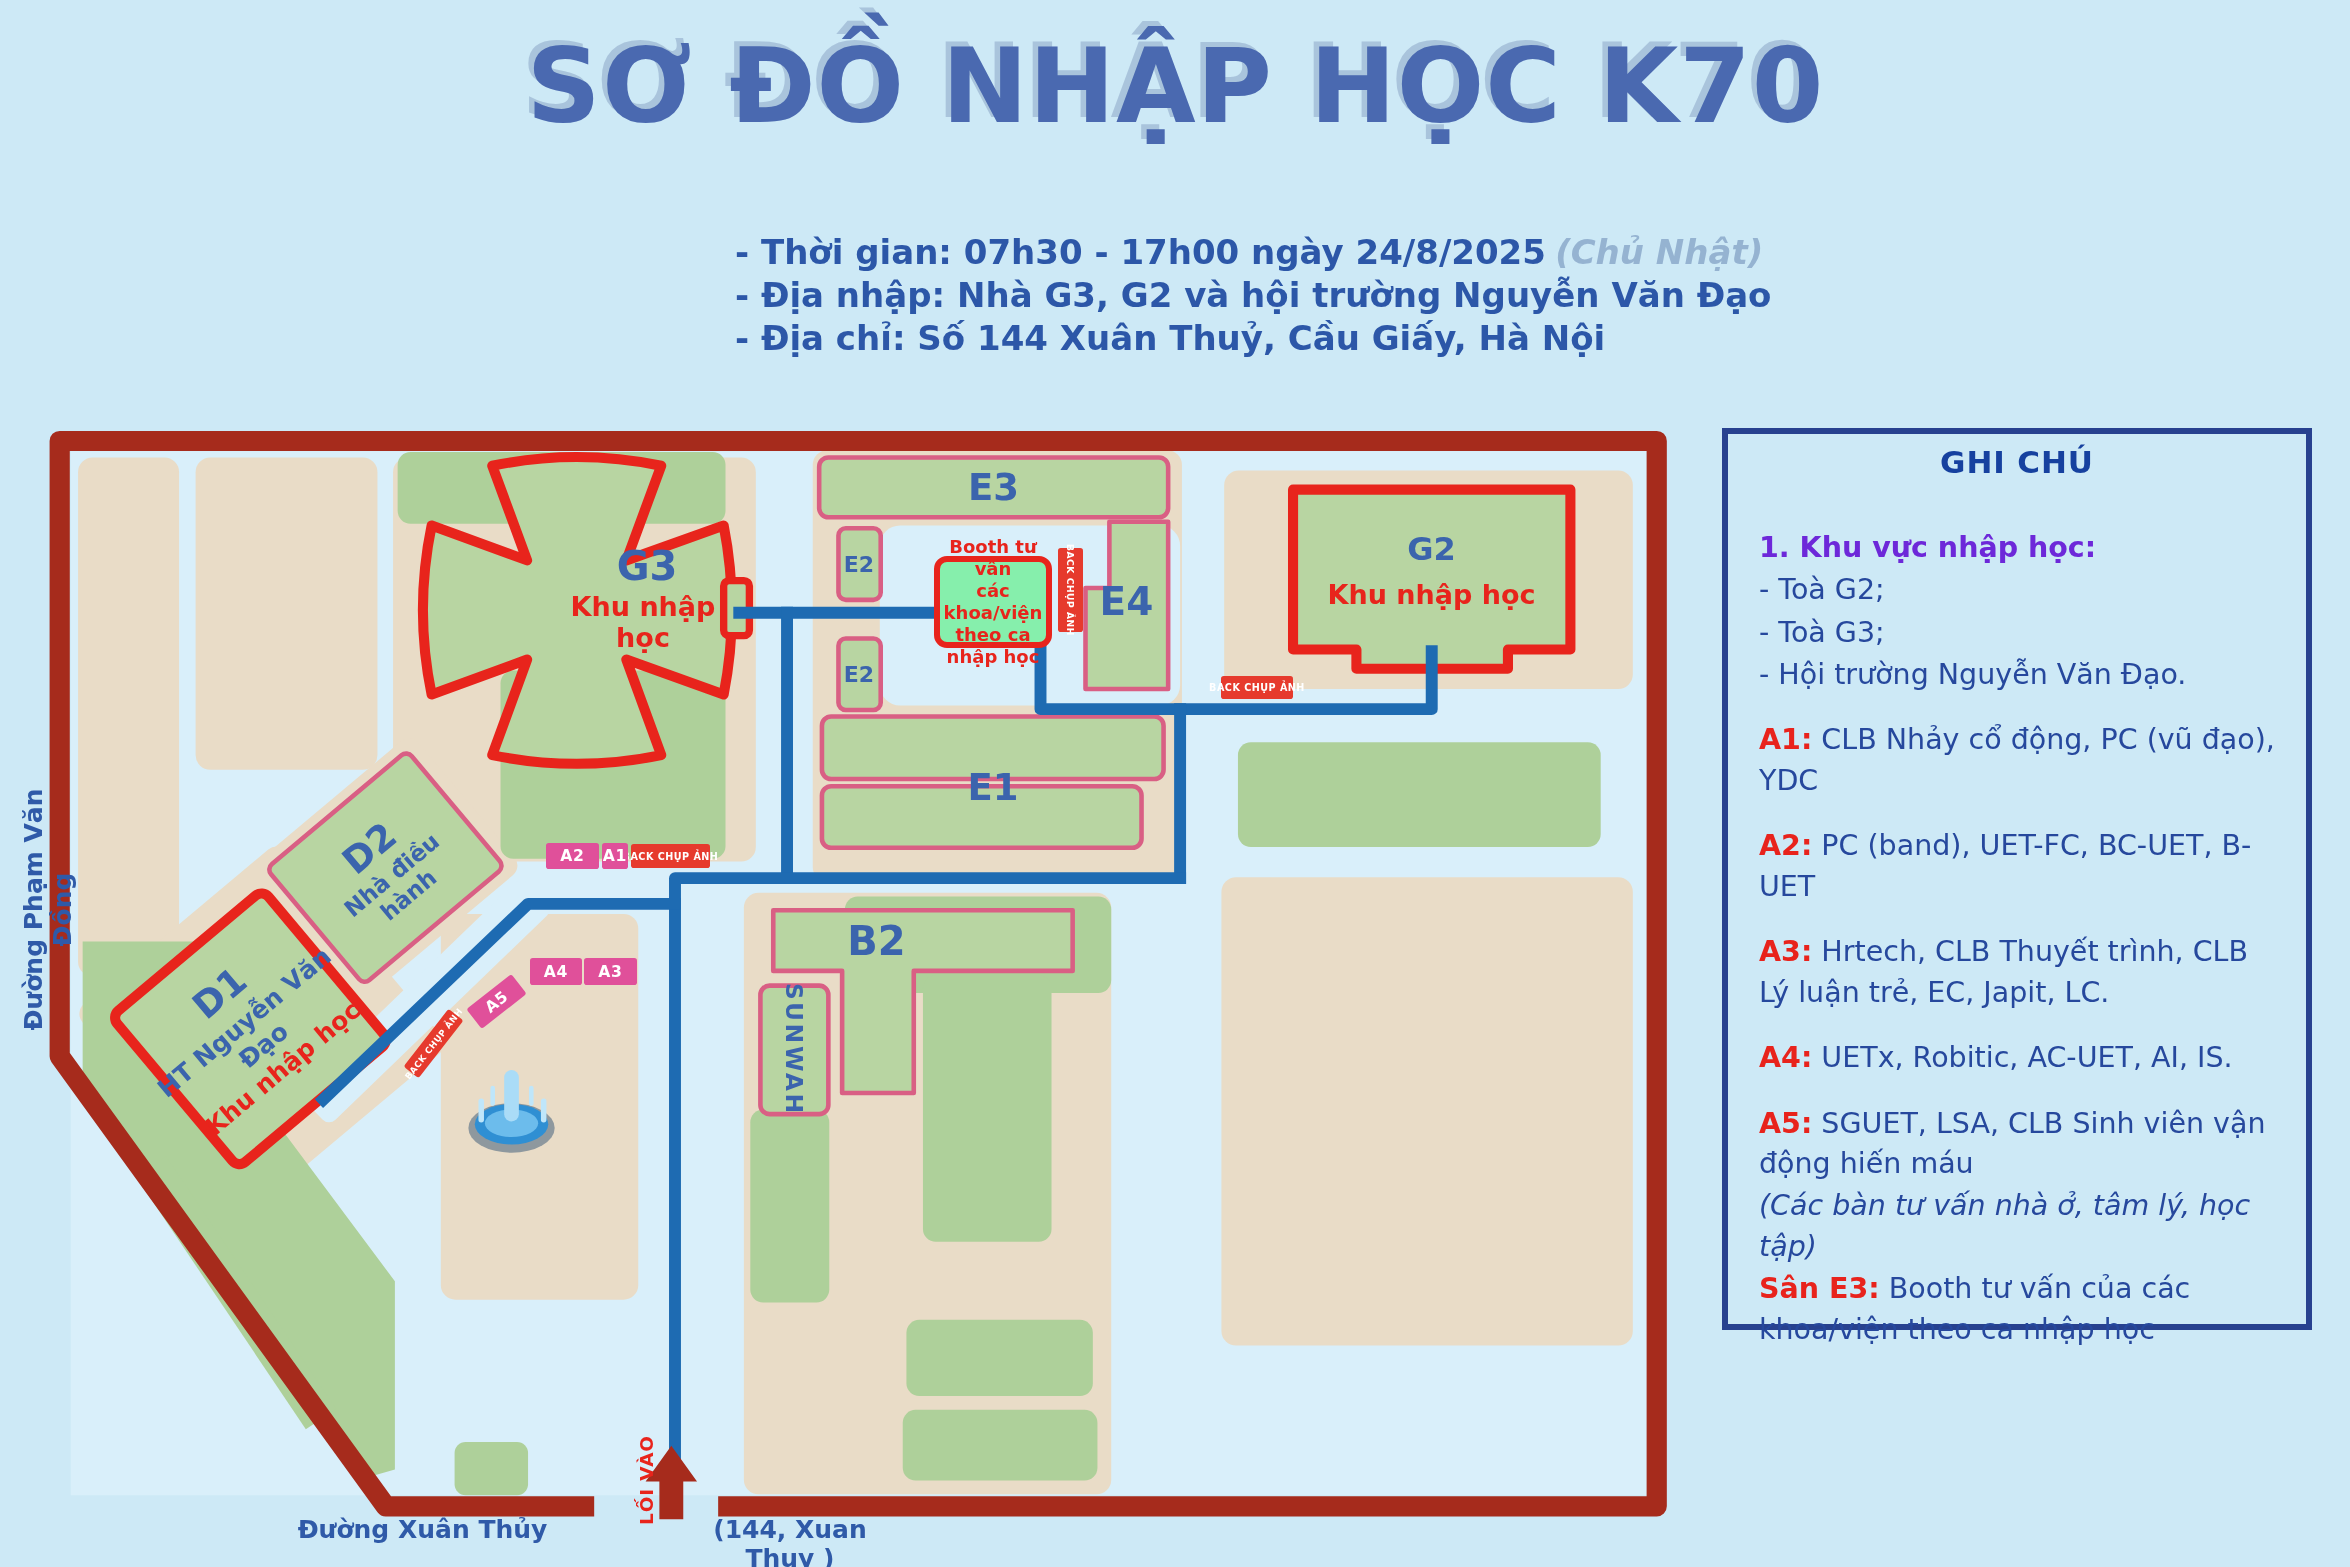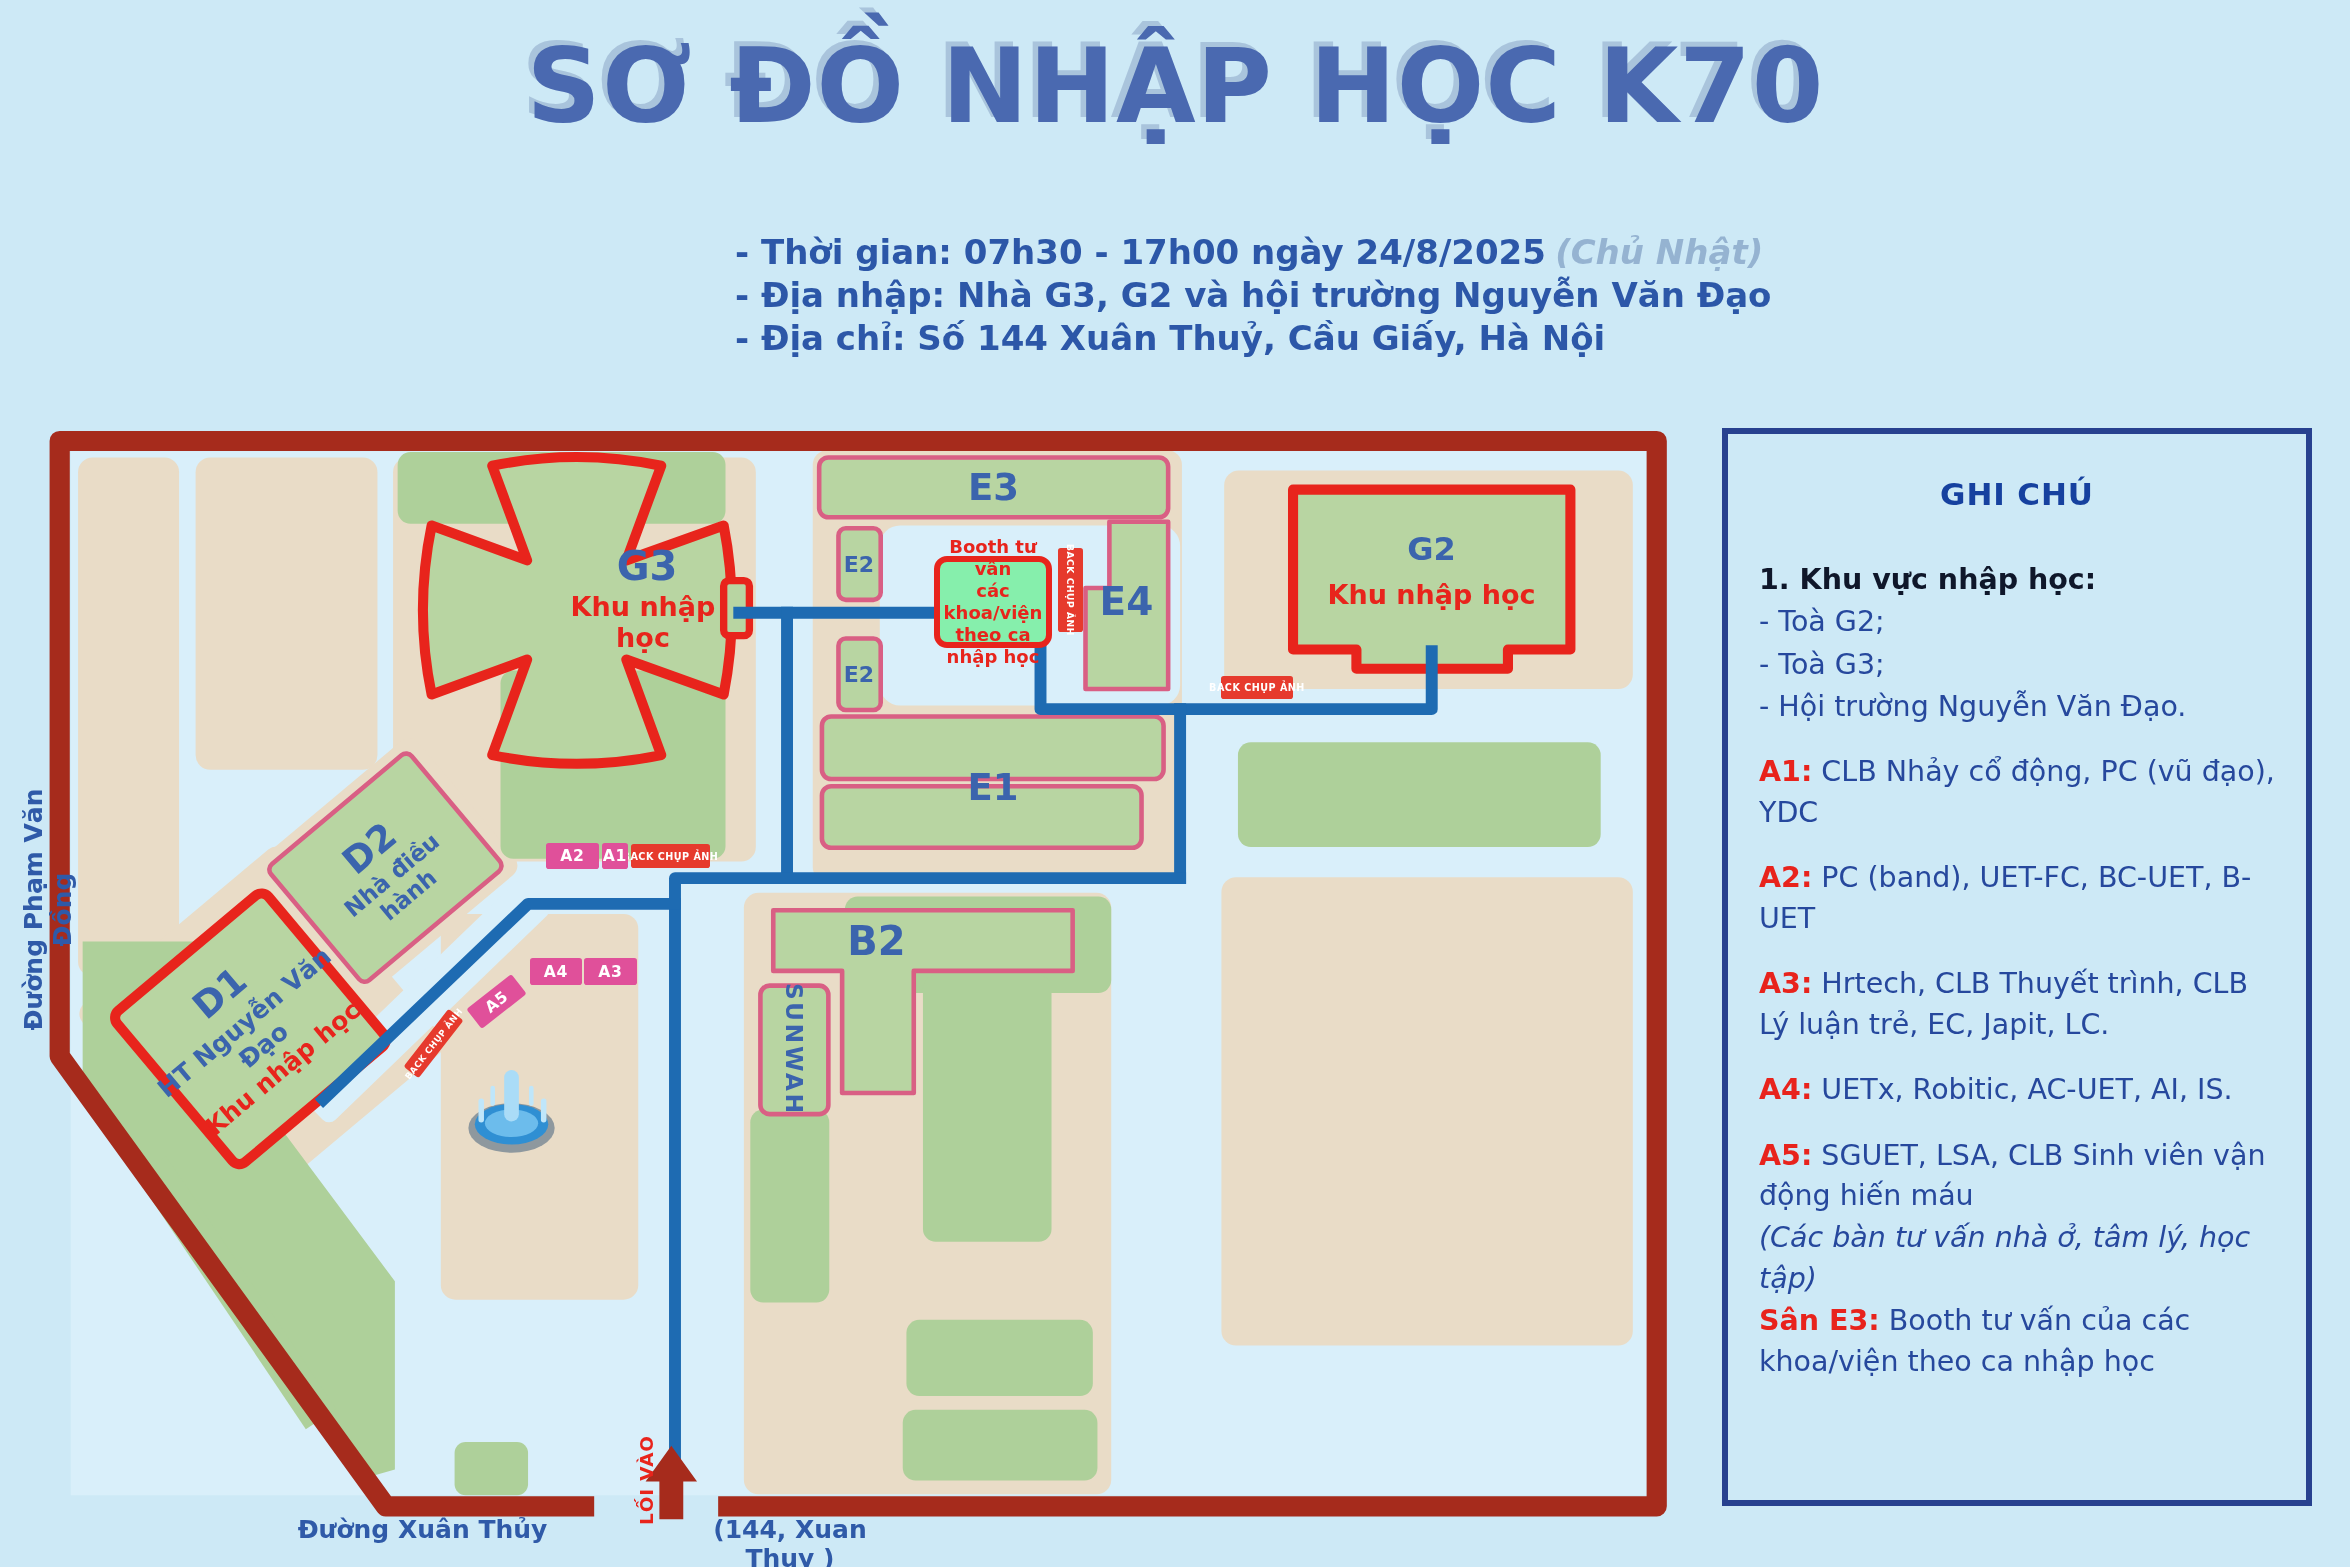--- a/index.html
+++ b/index.html
@@ -28,26 +28,26 @@
   .booth{
     background:#86efac;border:6.4px solid #e8241c;border-radius:13px;box-sizing:border-box;
     display:flex;flex-direction:column;align-items:center;justify-content:center;
     color:#e8241c;font-weight:bold;font-size:18px;line-height:1.22;text-align:center;
   }
   .rot{display:flex;flex-direction:column;align-items:center;justify-content:center;text-align:center;}
   .street{color:#2f5aa8;font-weight:bold;}
   .vtext{writing-mode:vertical-rl;letter-spacing:2.8px;}
   
   .legend{
-    left:1722px;top:428px;width:590px;height:1078px;box-sizing:border-box;
-    border:6.4px solid #27418f;padding:33px 31px;color:#26489d;
+    left:1722px;top:428px;width:590px;height:902px;box-sizing:border-box;
+    border:6.4px solid #27418f;padding:1px 31px;color:#26489d;
   }
   .lg-title{text-align:center;font-size:31px;font-weight:bold;color:#16419f;letter-spacing:0.9px;margin:9.2px 0 48px 0;}
   .lg-p{font-size:28.5px;line-height:1.42;margin-bottom:25px;}
-  .lg-head{font-weight:bold;color:#0f172a;}
+  .lg-head{font-weight:bold;color:#6d28d9;}
   .lg-red{font-weight:bold;color:#e8231c;}
   .lg-it{font-style:italic;}
   .lg-tight{margin-bottom:1.8px;}
 </style>
 </head>
 <body>
 
 <svg class="abs" style="left:0;top:0;" width="2351" height="1568" viewBox="0 0 2560 1707">
 
   <rect x="77" y="491" width="1726" height="1137" fill="#d9effa"></rect>

